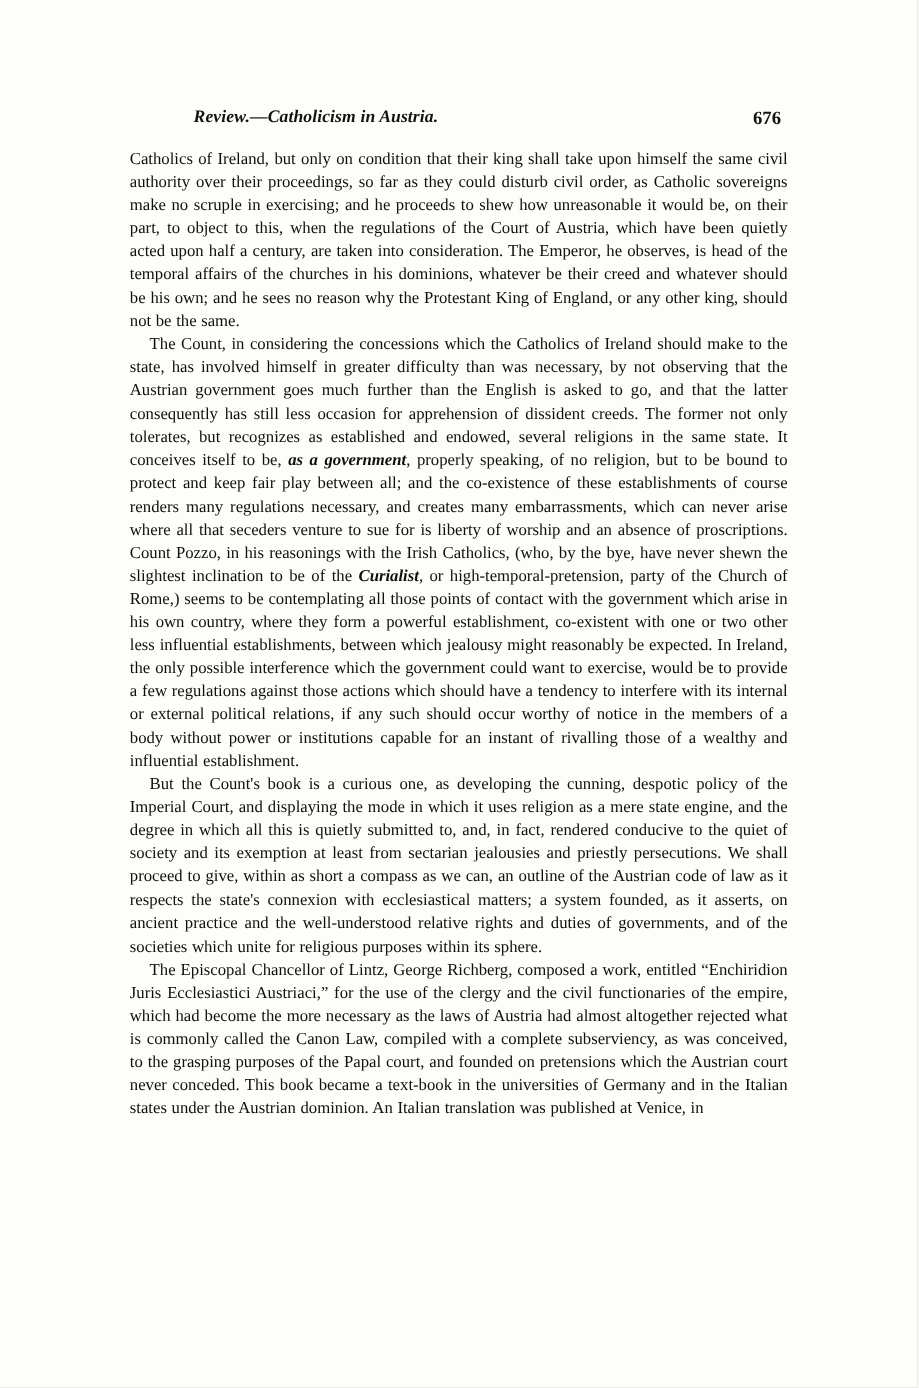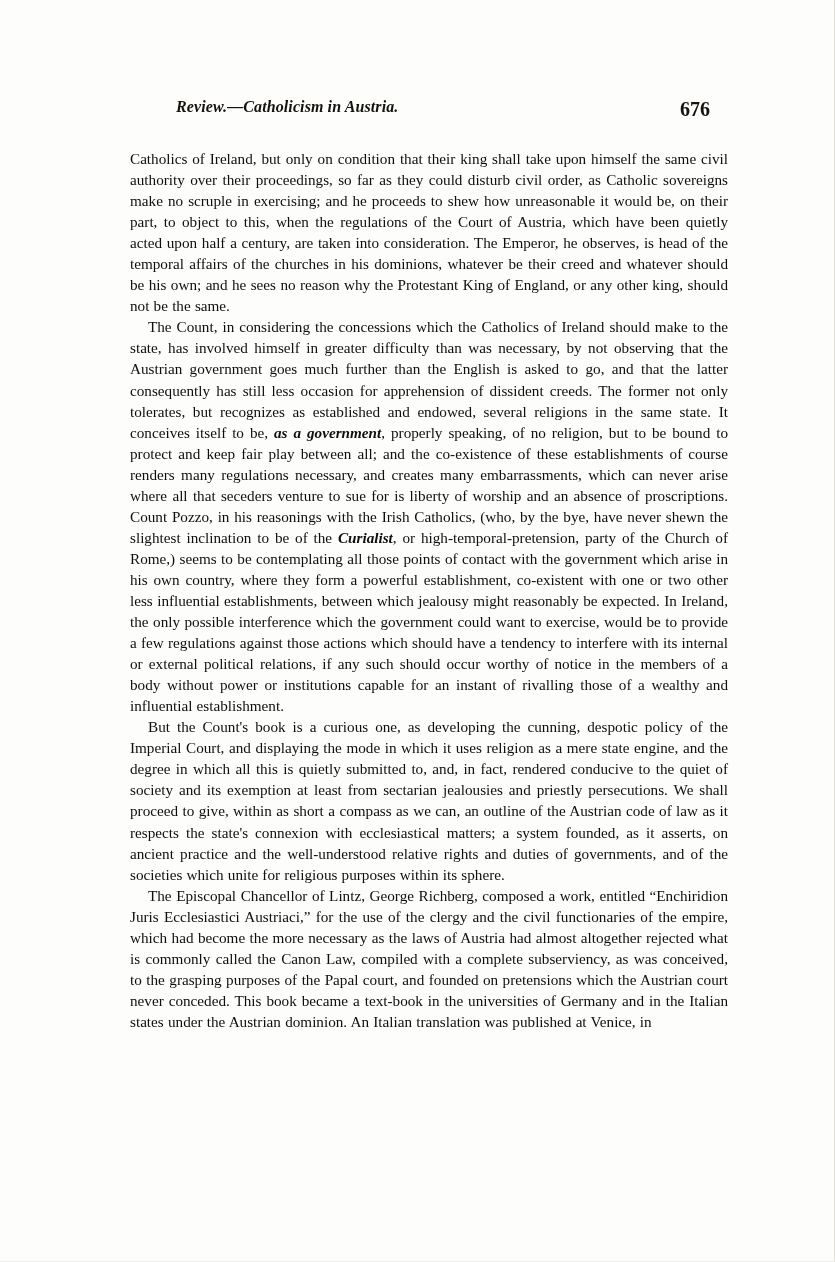--- a/index.html
+++ b/index.html
@@ -55,32 +55,31 @@
     font-weight: bold;
     font-size: 16px;
     letter-spacing: 0.1px;
     color: #15120e;
     margin-left: 58px;
   }
 
   .running-head-folio {
     font-family: "Liberation Serif", "DejaVu Serif", serif;
     font-weight: bold;
-    font-size: 20px;
+    font-size: 17px;
     color: #15120e;
     margin-right: 4px;
   }
 
   
   .textblock {
     position: absolute;
     top: 134px;
-    left: 130px;
+    left: 118px;
     width: 598px;
-    margin-top: 14px;
   }
 
   .para {
     font-family: "Liberation Serif", "DejaVu Serif", serif;
     font-size: 15.2px;
     line-height: 21.05px;
     color: #100e0b;
     text-align: justify;
     text-justify: inter-word;
     margin: 0;

